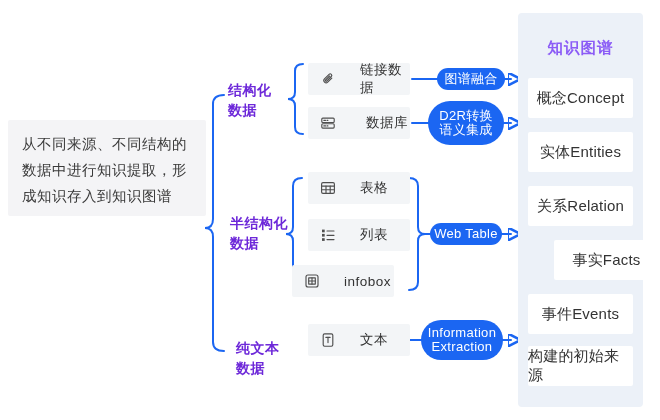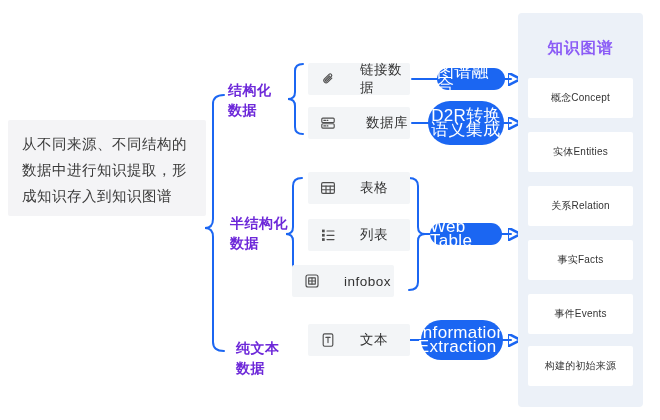--- a/index.html
+++ b/index.html
@@ -24,35 +24,35 @@
     background:#f3f5f7;border-radius:2px;display:flex;align-items:center;
     padding:0 0 0 12px;box-sizing:border-box;height:32px;width:102px;
   }
   .srcbox .lbl{color:#333;font-size:13.5px;margin-left:24px;letter-spacing:.5px;}
   .icon{width:16px;height:16px;flex:0 0 16px;display:block;}
   .icon *{stroke:#4f4f4f;stroke-width:1.15;fill:none;stroke-linecap:round;stroke-linejoin:round;}
   .icon .fillsq{fill:#4f4f4f;stroke:none;}
   
   .badge{
     background:#1b66f2;color:#ffffff;display:flex;align-items:center;justify-content:center;
-    font-size:17px;line-height:14.5px;letter-spacing:.3px;
+    text-align:center;font-size:13px;line-height:14.5px;letter-spacing:.3px;
   }
   .pill{border-radius:12px;}
   .oval{border-radius:24px;}
   
   #panel{
     left:518px;top:13px;width:125px;height:394px;background:#ecf1f8;border-radius:4px;
   }
   #panel-title{
     position:absolute;top:25px;left:0;width:100%;text-align:center;
     color:#8b5cf6;font-weight:bold;font-size:15.5px;letter-spacing:1px;
   }
   .kg-item{
     position:absolute;left:10px;width:105px;height:40px;background:#ffffff;border-radius:2px;
-    display:flex;align-items:center;justify-content:center;color:#333;font-size:10px;
+    display:flex;align-items:center;justify-content:center;color:#333;font-size:15px;
     letter-spacing:.2px;
   }
   #connectors{left:0;top:0;pointer-events:none;}
   #connectors path,#connectors line{stroke:#1b66f2;fill:none;stroke-width:2;stroke-linecap:round;}
 </style>
 </head>
 <body>
 
 <div id="stage">
 
@@ -158,18 +158,18 @@
 语义集成</div>
   <div class="abs badge pill preline" style="left:430px;top:223px;width:72px;height:22px;">Web Table</div>
   <div class="abs badge oval preline" style="left:421px;top:320px;width:82px;height:40px;">Information
 Extraction</div>
 
   <div id="panel" class="abs">
     <div id="panel-title">知识图谱</div>
     <div class="kg-item" style="top:65px;">概念Concept</div>
     <div class="kg-item" style="top:119px;">实体Entities</div>
     <div class="kg-item" style="top:173px;">关系Relation</div>
-    <div class="kg-item" style="top:227px;">事实Facts</div>
+    <div class="kg-item" style="top:227px;margin-left:26px;">事实Facts</div>
     <div class="kg-item" style="top:281px;">事件Events</div>
     <div class="kg-item" style="top:333px;">构建的初始来源</div>
   </div>
 
 </div>
 
 </body></html>

